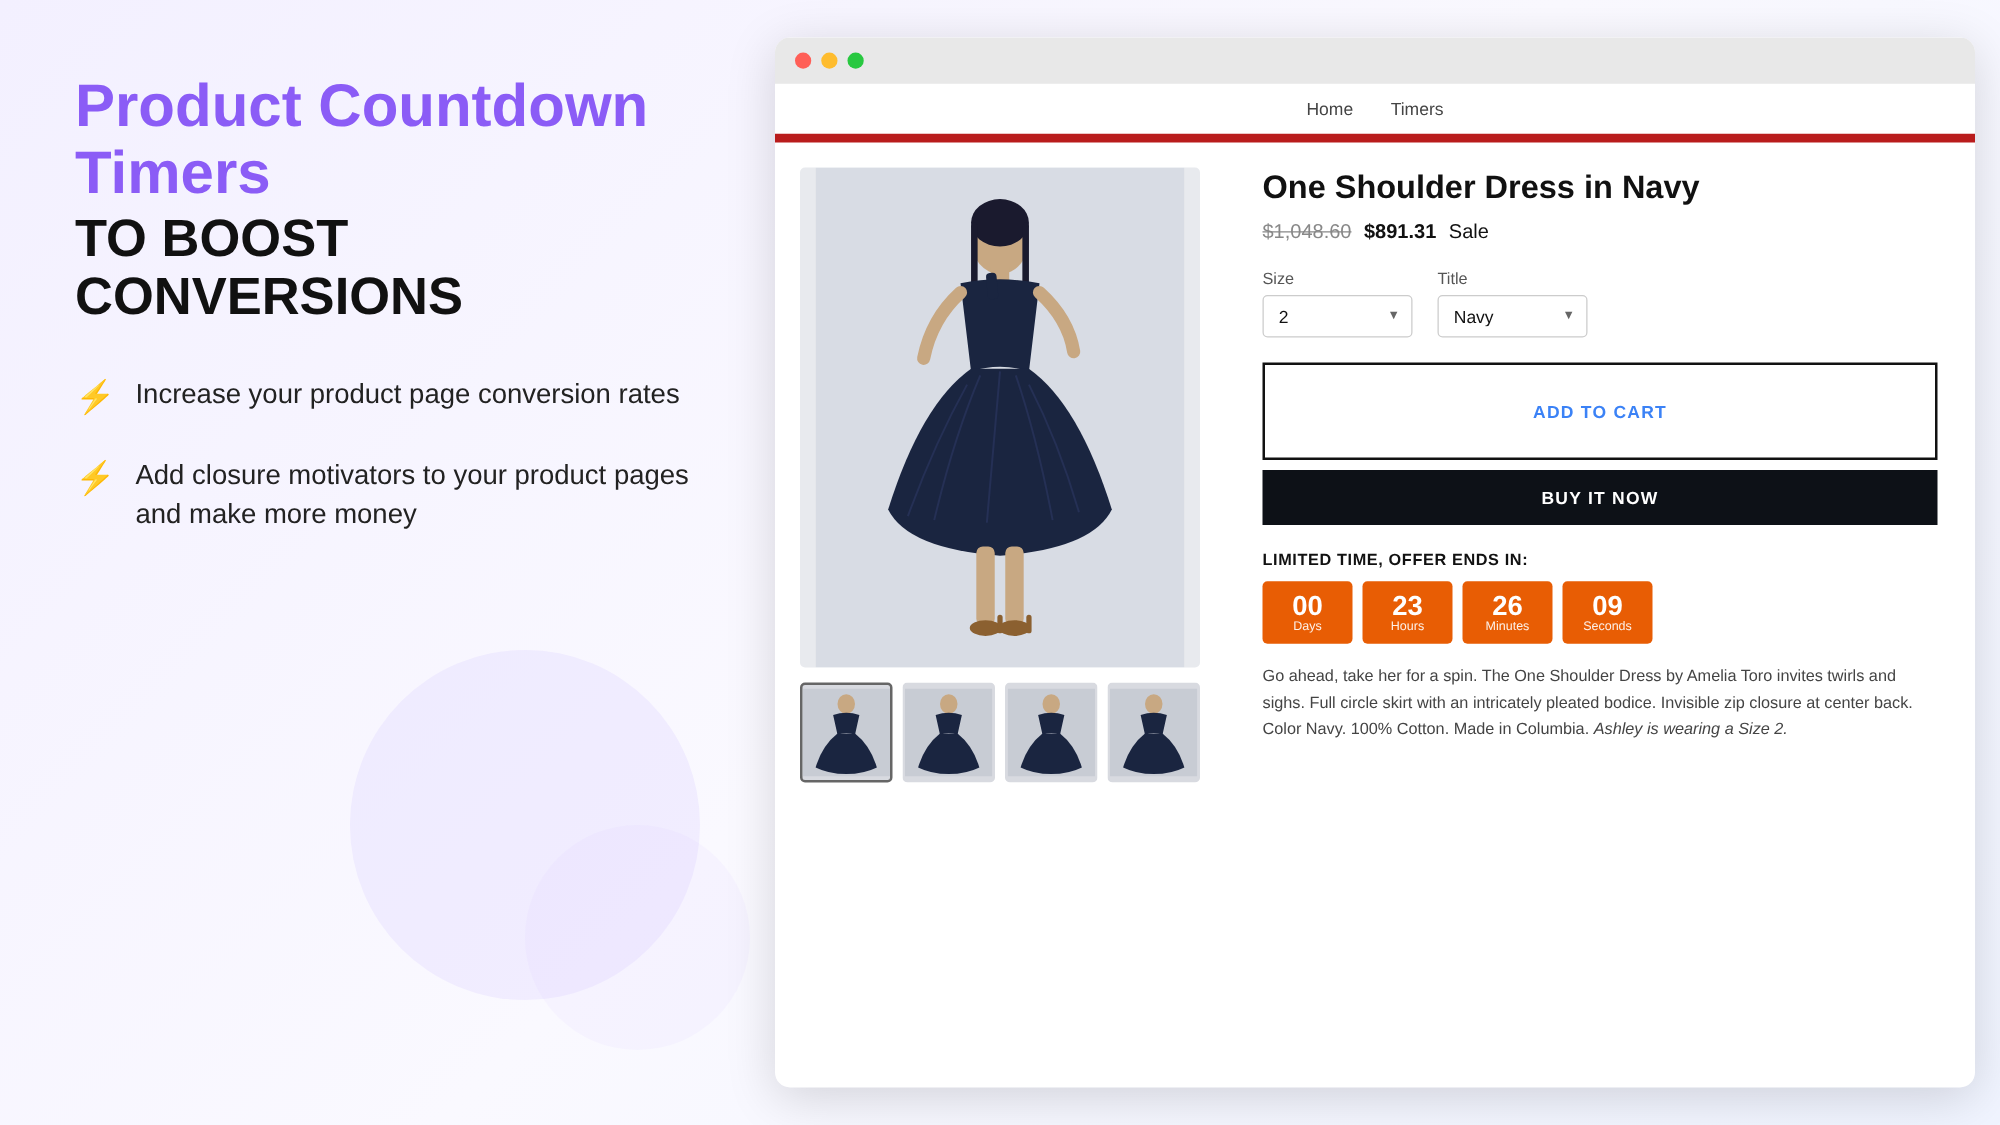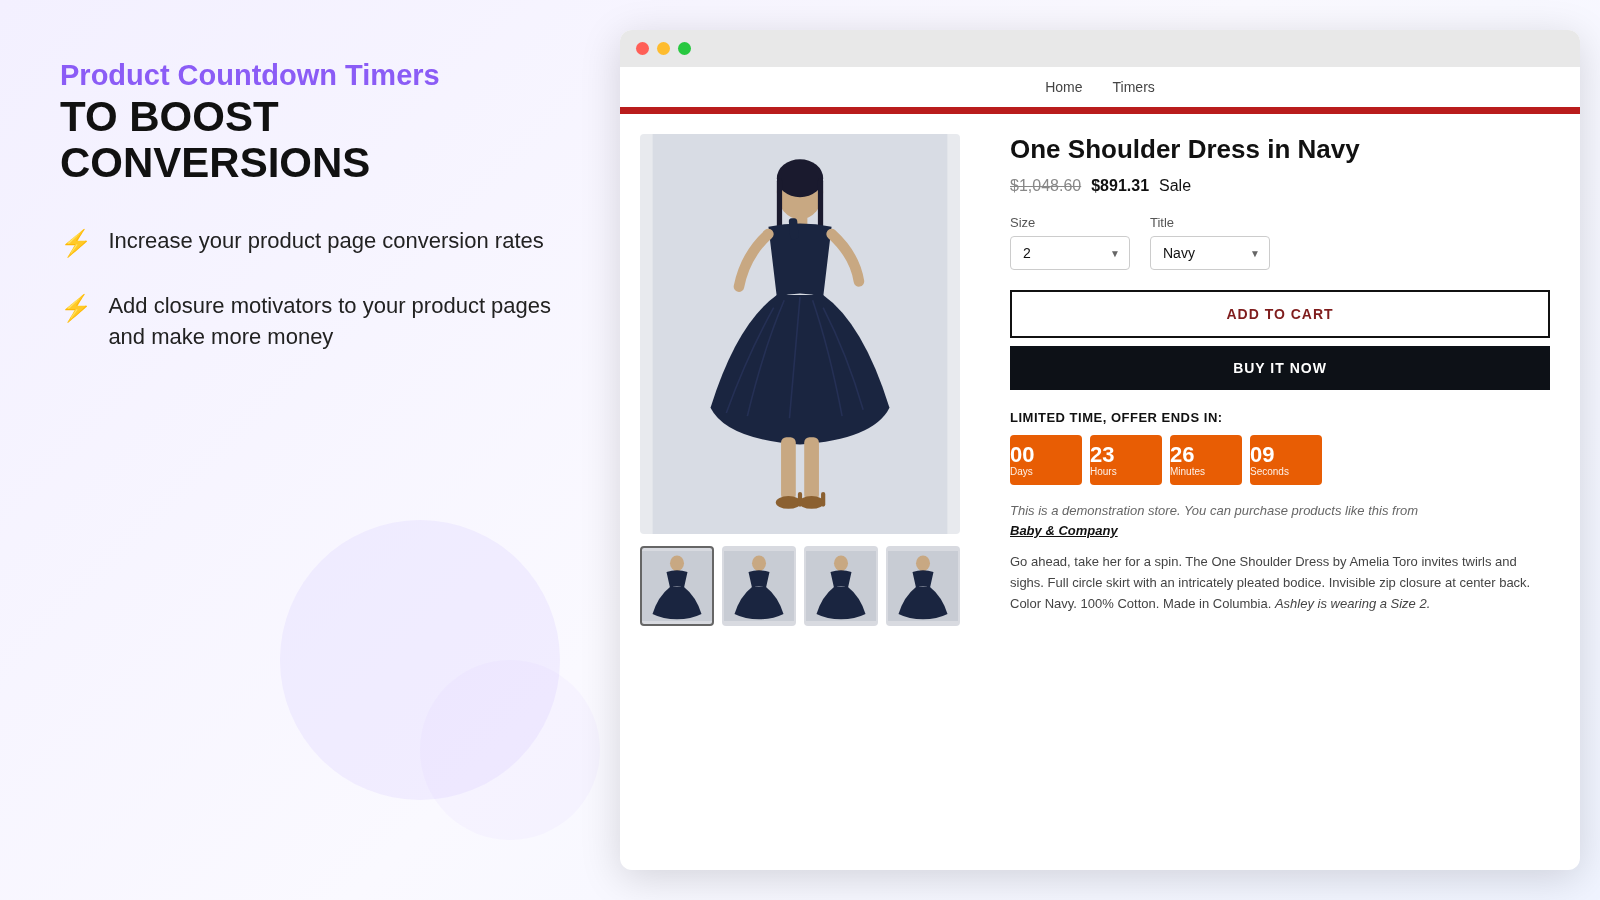--- a/index.html
+++ b/index.html
@@ -44,21 +44,21 @@
       height: 180px;
       border-radius: 50%;
       background: rgba(200, 180, 255, 0.08);
     }
 
     .main-title {
       margin-bottom: 40px;
     }
 
     .title-line1 {
-      font-size: 29px;
+      font-size: 48px;
       font-weight: 800;
       color: #8b5cf6;
       display: block;
       line-height: 1.1;
     }
 
     .title-line2 {
       font-size: 42px;
       font-weight: 900;
       color: #111;
@@ -287,24 +287,24 @@
       position: absolute;
       right: 10px;
       top: 50%;
       transform: translateY(-50%);
       pointer-events: none;
     }
 
     .btn-add-to-cart {
       display: block;
       width: 100%;
-      padding: 14px;
+      padding: 29px;
       border: 2px solid #111;
       background: #fff;
-      color: #7f1d1d;
+      color: #3b82f6;
       font-size: 14px;
       font-weight: 700;
       letter-spacing: 1px;
       cursor: pointer;
       margin-bottom: 8px;
       text-transform: uppercase;
     }
 
     .btn-buy-now {
       display: block;
@@ -340,20 +340,21 @@
     }
 
     .countdown-box {
       background: #e85d04;
       color: #fff;
       width: 72px;
       height: 50px;
       border-radius: 4px;
       display: flex;
       flex-direction: column;
+      align-items: center;
       justify-content: center;
     }
 
     .countdown-number {
       font-size: 22px;
       font-weight: 700;
       line-height: 1;
     }
 
     .countdown-label {
@@ -554,25 +555,20 @@
               <span class="countdown-number">26</span>
               <span class="countdown-label">Minutes</span>
             </div>
             <div class="countdown-box">
               <span class="countdown-number">09</span>
               <span class="countdown-label">Seconds</span>
             </div>
           </div>
         </div>
 
-        <p class="demo-store-text">
-          <span>This is a demonstration store. You can purchase products like this from</span>
-          <br>
-          <a class="demo-store-link">Baby &amp; Company</a>
-        </p>
 
         <p class="description-text">
           <span>Go ahead, take her for a spin. The One Shoulder Dress by Amelia Toro invites twirls and sighs. Full circle skirt with an intricately pleated bodice. Invisible zip closure at center back. Color Navy. 100% Cotton. Made in Columbia.</span>
           <em>Ashley is wearing a Size 2.</em>
         </p>
       </div>
 
     </div>
   </div>
 </div>

